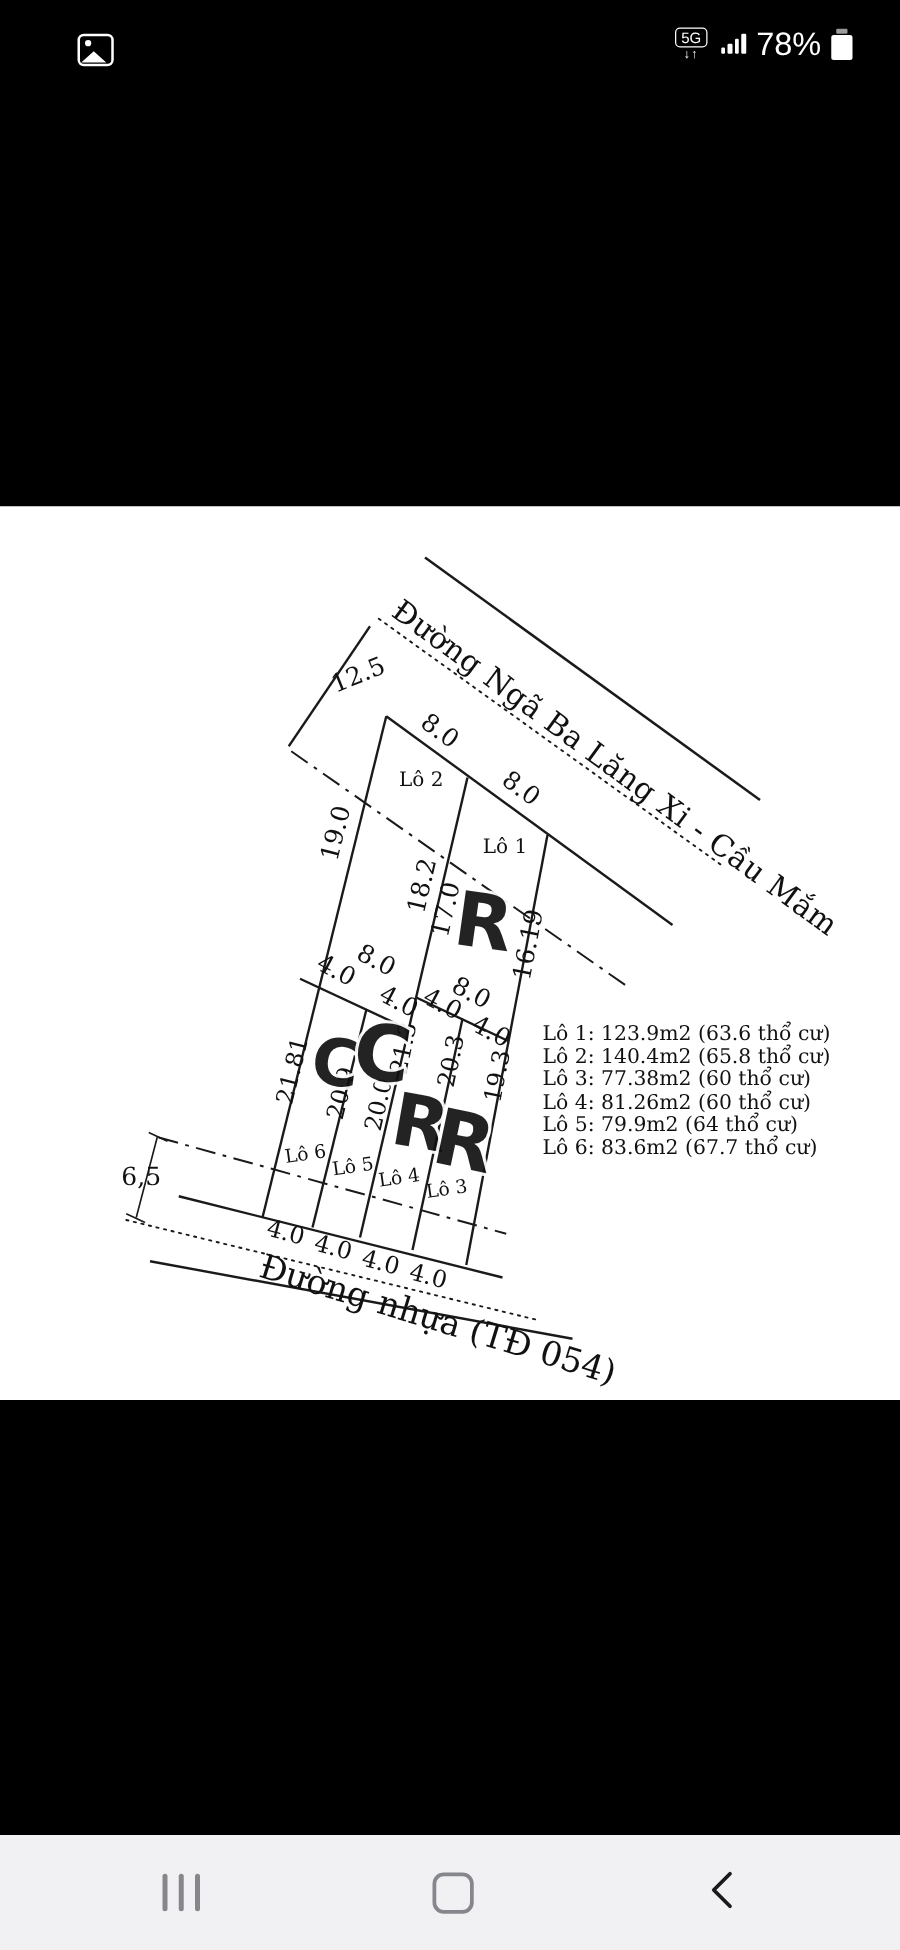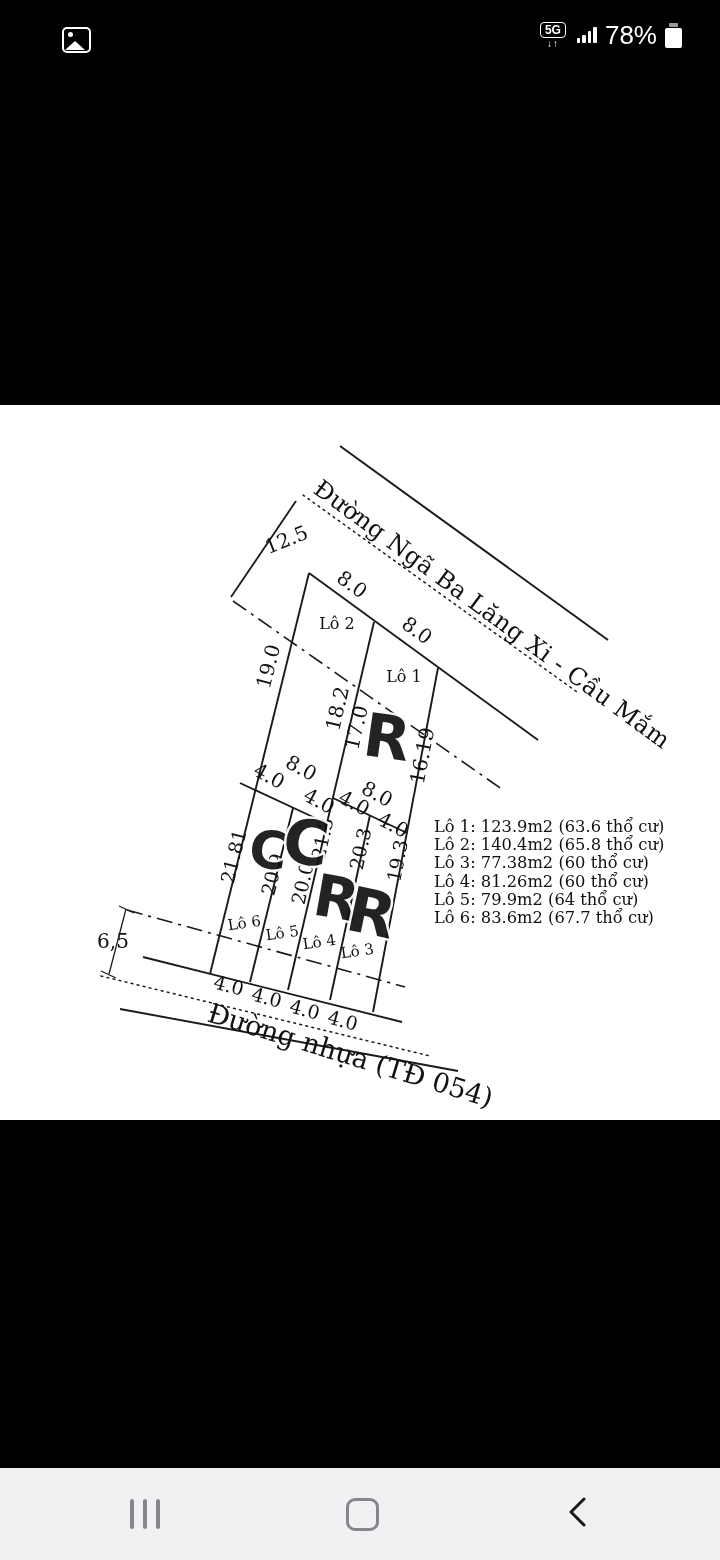--- a/index.html
+++ b/index.html
@@ -11,21 +11,21 @@
   .sb-left{display:flex;align-items:center;gap:24px;padding-left:42px;flex-direction:column;}
   .sb-time{font-size:27px;font-weight:400;letter-spacing:.5px;}
   .ic-gallery{width:25px;height:22px;border:2px solid #fff;border-radius:5px;position:relative;background:#000;}
   .ic-gallery .dot{position:absolute;left:4px;top:3px;width:5px;height:5px;border-radius:50%;background:#fff;}
   .ic-gallery .mtn{position:absolute;left:1px;bottom:1px;width:0;height:0;
       border-left:10px solid transparent;border-right:10px solid transparent;border-bottom:9px solid #fff;}
   .ic-check{width:20px;height:22px;background:#fff;border-radius:4px;display:flex;align-items:center;justify-content:center;}
   .ic-check svg{display:block;}
   .sb-right{display:flex;align-items:center;gap:8px;padding-right:38px;}
   .badge5g{display:flex;flex-direction:column;align-items:center;line-height:1;}
-  .badge5g .box{border:1.5px solid #fff;border-radius:4px;font-size:12px;font-weight:bold;padding:1px 4px;}
+  .badge5g .box{border:1.5px solid #fff;border-radius:4px;font-size:12px;font-weight:normal;padding:1px 4px;}
   .badge5g .arr{font-size:10px;margin-top:1px;letter-spacing:1px;}
   .sigbars{display:flex;align-items:flex-end;gap:2px;height:16px;margin-left:3px;}
   .sigbars span{width:3.5px;background:#fff;border-radius:1px;display:block;}
   .sb-batt-pct{font-size:26px;}
   .batt{display:flex;flex-direction:column;align-items:center;}
   .batt .tip{width:9px;height:4px;background:#9b9b9b;border-radius:1px;}
   .batt .body{width:17px;height:20px;background:#fff;border-radius:2px;margin-top:1px;}
   
   .black-top{position:absolute;top:70px;left:0;width:720px;height:335px;background:#000;}
   .map{position:absolute;top:405px;left:0;width:720px;height:715px;background:#fff;}

